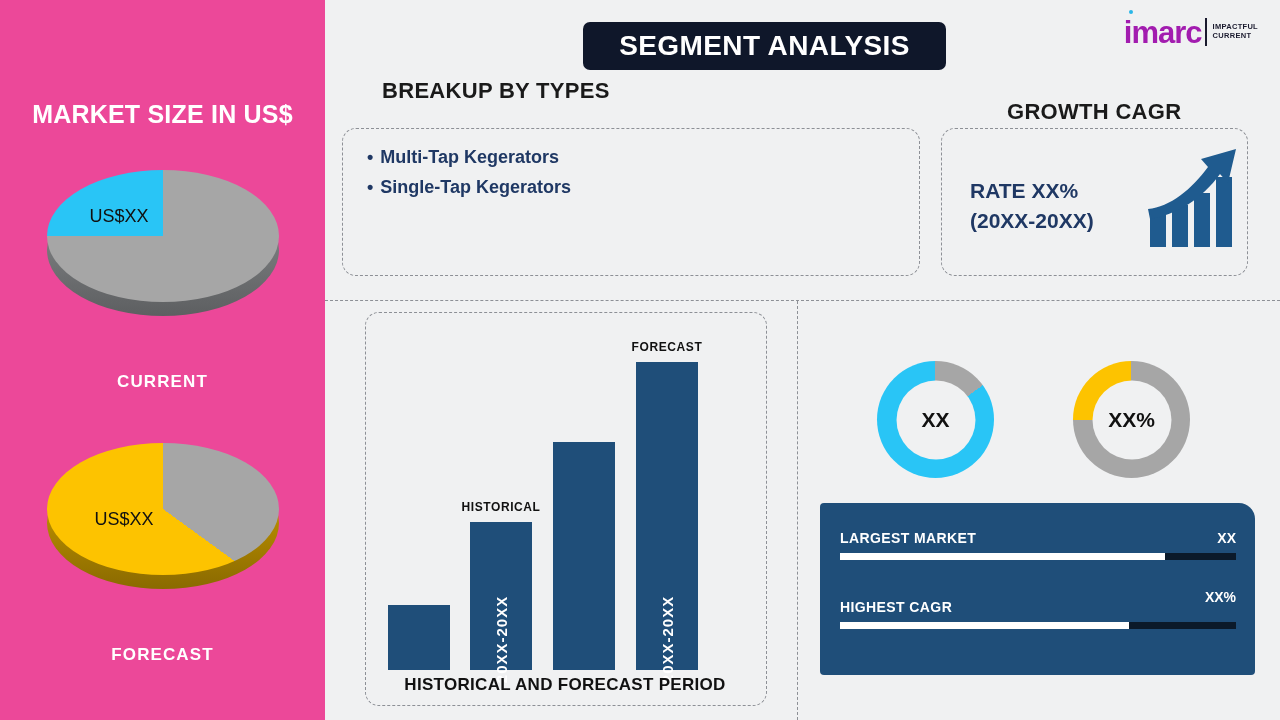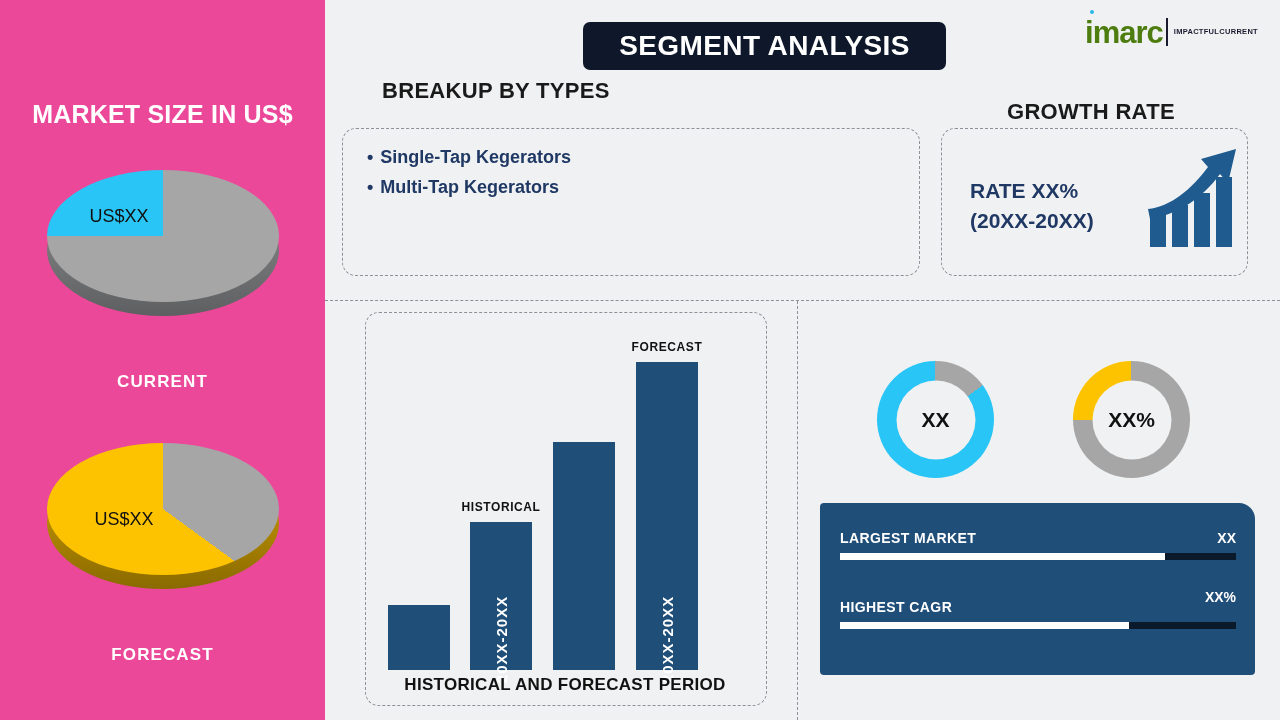--- a/index.html
+++ b/index.html
@@ -43,24 +43,24 @@
     position:absolute;left:258px;top:22px;width:363px;height:48px;
     background:#0f172a;border-radius:7px;
     display:flex;align-items:center;justify-content:center;
   }
   #title-badge span{
     color:#ffffff;font-size:28px;font-weight:bold;letter-spacing:.4px;
   }
 
   
   #logo{position:absolute;right:22px;top:12px;height:40px;display:flex;align-items:center;}
-  #logo-mark{position:relative;font-size:31px;font-weight:bold;color:#4d7c0f;line-height:1;letter-spacing:-1px;}
+  #logo-mark{position:relative;font-size:31px;font-weight:bold;color:#a21caf;line-height:1;letter-spacing:-1px;}
   #logo-dot{position:absolute;left:5px;top:-7px;width:4px;height:4px;border-radius:50%;background:#29b6e8;}
   #logo-bar{width:2px;height:28px;background:#1a1a2e;margin:0 6px 0 3px;}
-  #logo-tag{display:flex;flex-direction:row;justify-content:center;line-height:1.15;}
+  #logo-tag{display:flex;flex-direction:column;justify-content:center;line-height:1.15;}
   #logo-tag span{font-size:7.5px;font-weight:bold;color:#1a1a2e;letter-spacing:.3px;}
 
   .section-head{
     position:absolute;color:#1a1a1a;font-weight:bold;font-size:22px;letter-spacing:.3px;
   }
   .dashbox{
     position:absolute;border:1.6px dashed #8d9096;border-radius:14px;background:#f0f1f2;
   }
 
   
@@ -166,28 +166,28 @@
       <div id="logo-tag">
         <span>IMPACTFUL</span>
         <span>CURRENT</span>
       </div>
     </div>
 
     <div class="section-head" style="left:42px;top:78px;margin-left:15px;">BREAKUP BY TYPES</div>
     <div class="dashbox" id="types-box"></div>
     <div id="types-list">
       <div class="type-item">
+        <span class="bullet">•</span><span>Multi-Tap Kegerators</span>
+      </div>
+      <div class="type-item">
         <span class="bullet">•</span><span>Single-Tap Kegerators</span>
       </div>
-      <div class="type-item">
-        <span class="bullet">•</span><span>Multi-Tap Kegerators</span>
-      </div>
-    </div>
-
-    <div class="section-head" style="left:682px;top:99px;">GROWTH RATE</div>
+    </div>
+
+    <div class="section-head" style="left:682px;top:99px;">GROWTH CAGR</div>
     <div class="dashbox" id="growth-box"></div>
     <div id="growth-text">
       <div>RATE XX%</div>
       <div>(20XX-20XX)</div>
     </div>
     <svg id="growth-icon" viewBox="0 0 92 110">
       <rect x="2" y="70" width="16" height="32" fill="#1f5b8f"></rect>
       <rect x="24" y="60" width="16" height="42" fill="#1f5b8f"></rect>
       <rect x="46" y="48" width="16" height="54" fill="#1f5b8f"></rect>
       <rect x="68" y="32" width="16" height="70" fill="#1f5b8f"></rect>

